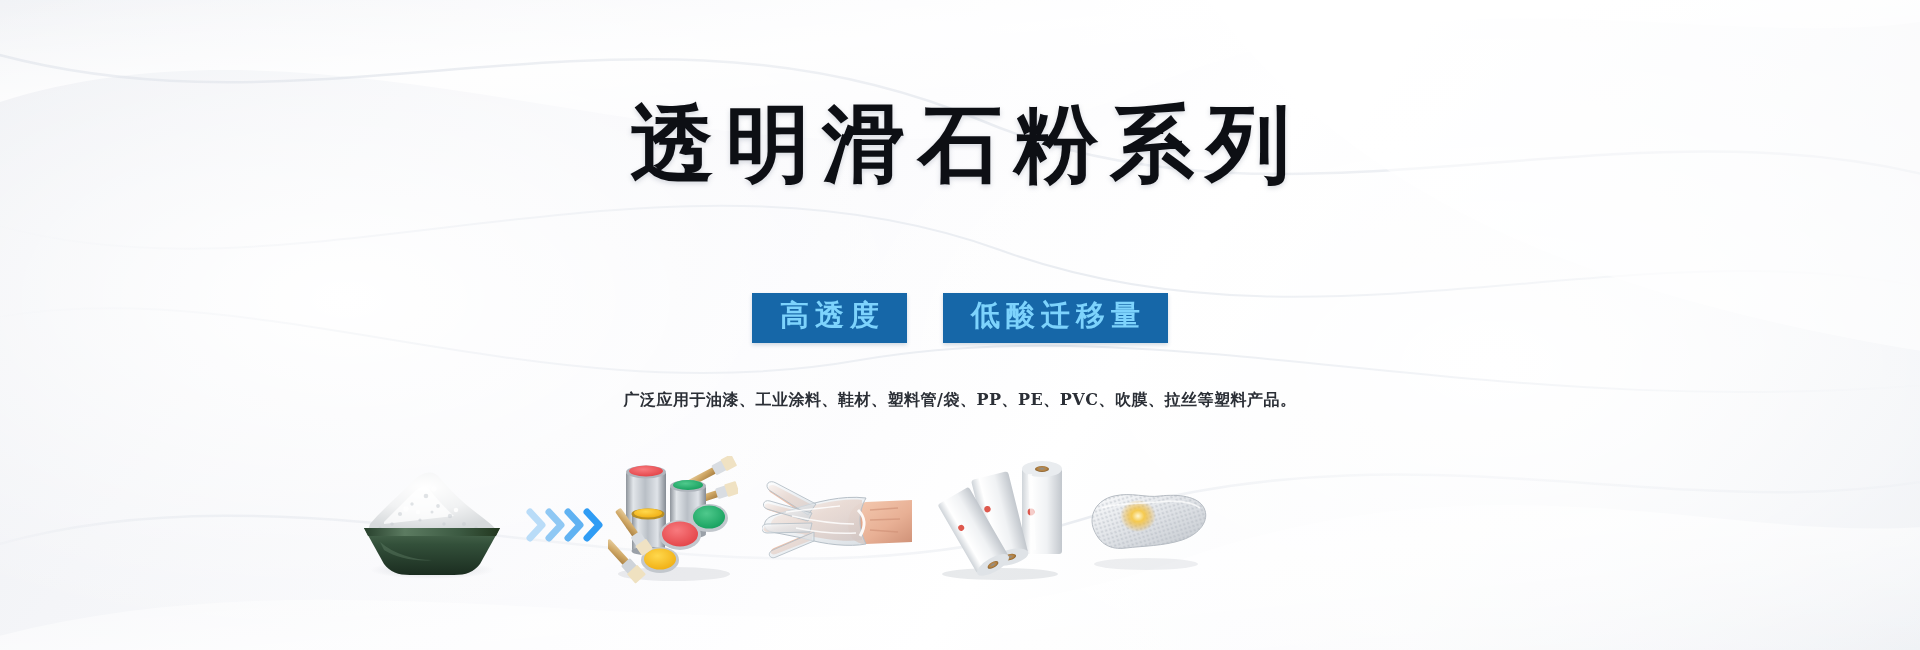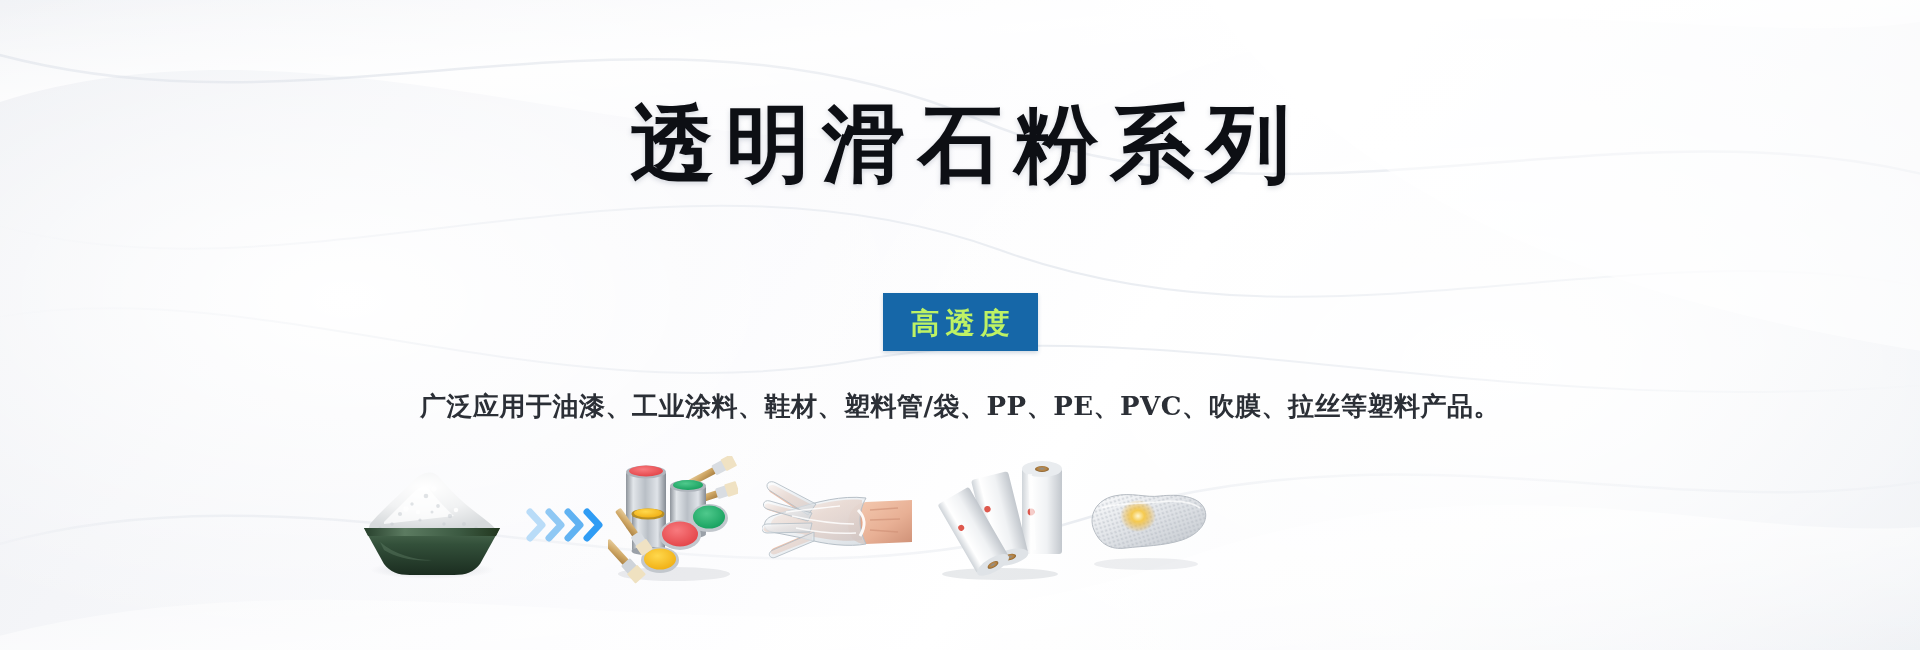--- a/index.html
+++ b/index.html
@@ -30,36 +30,36 @@
     color:#0d0f14;
     text-shadow:0 2px 5px rgba(120,130,150,.30), 0 1px 0 rgba(255,255,255,.55);
   }
 
   #badges{
     position:absolute;left:0;right:0;top:277px;
     display:flex;justify-content:center;align-items:center;gap:36px;
   }
   .badge{
     background:#1667a8;
-    color:#bef264;
+    color:#7dd3fc;
     font-family:"DejaVu Serif","Liberation Serif",serif;
     font-weight:700;
     font-size:29px;line-height:1;
     letter-spacing:6px;text-indent:6px;
-    padding:16px 22px 13px 22px;
+    padding:8px 22px 13px 22px;
     box-shadow:0 2px 4px rgba(30,70,110,.20);
     white-space:nowrap;
   }
 
   #subtitle{
     position:absolute;left:0;right:0;top:374px;
     text-align:center;
     font-family:"DejaVu Serif","Liberation Serif",serif;
     font-weight:700;
-    font-size:26px;line-height:1.3;
+    font-size:16px;line-height:1.3;
     letter-spacing:.5px;
     color:#2b2f36;
     white-space:nowrap;
   }
 
   
   #products{
     position:absolute;left:0;right:0;top:428px;height:180px;
   }
   .prod{position:absolute;}
@@ -115,20 +115,21 @@
     <path d="M1180,-40 C1320,180 1560,300 1980,360 L1980,-40 Z" fill="#ffffff" opacity=".55"></path>
     <path d="M-60,330 C220,250 520,420 860,360 C1180,305 1500,430 1980,380" fill="none" stroke="url(#gl3)" stroke-width="2"></path>
   </svg>
 
   <div id="content">
 
     <div id="title">透明滑石粉系列</div>
 
     <div id="badges">
       <span class="badge">高透度</span>
+      <span class="badge">低酸迁移量</span>
     </div>
 
     <div id="subtitle">广泛应用于油漆、工业涂料、鞋材、塑料管/袋、PP、PE、PVC、吹膜、拉丝等塑料产品。</div>
 
     <div id="products">
 
       <div class="prod" id="powder">
         <svg viewBox="0 0 180 120" width="180" height="120">
           <defs>
             <radialGradient id="powdG" cx="45%" cy="25%" r="75%">

